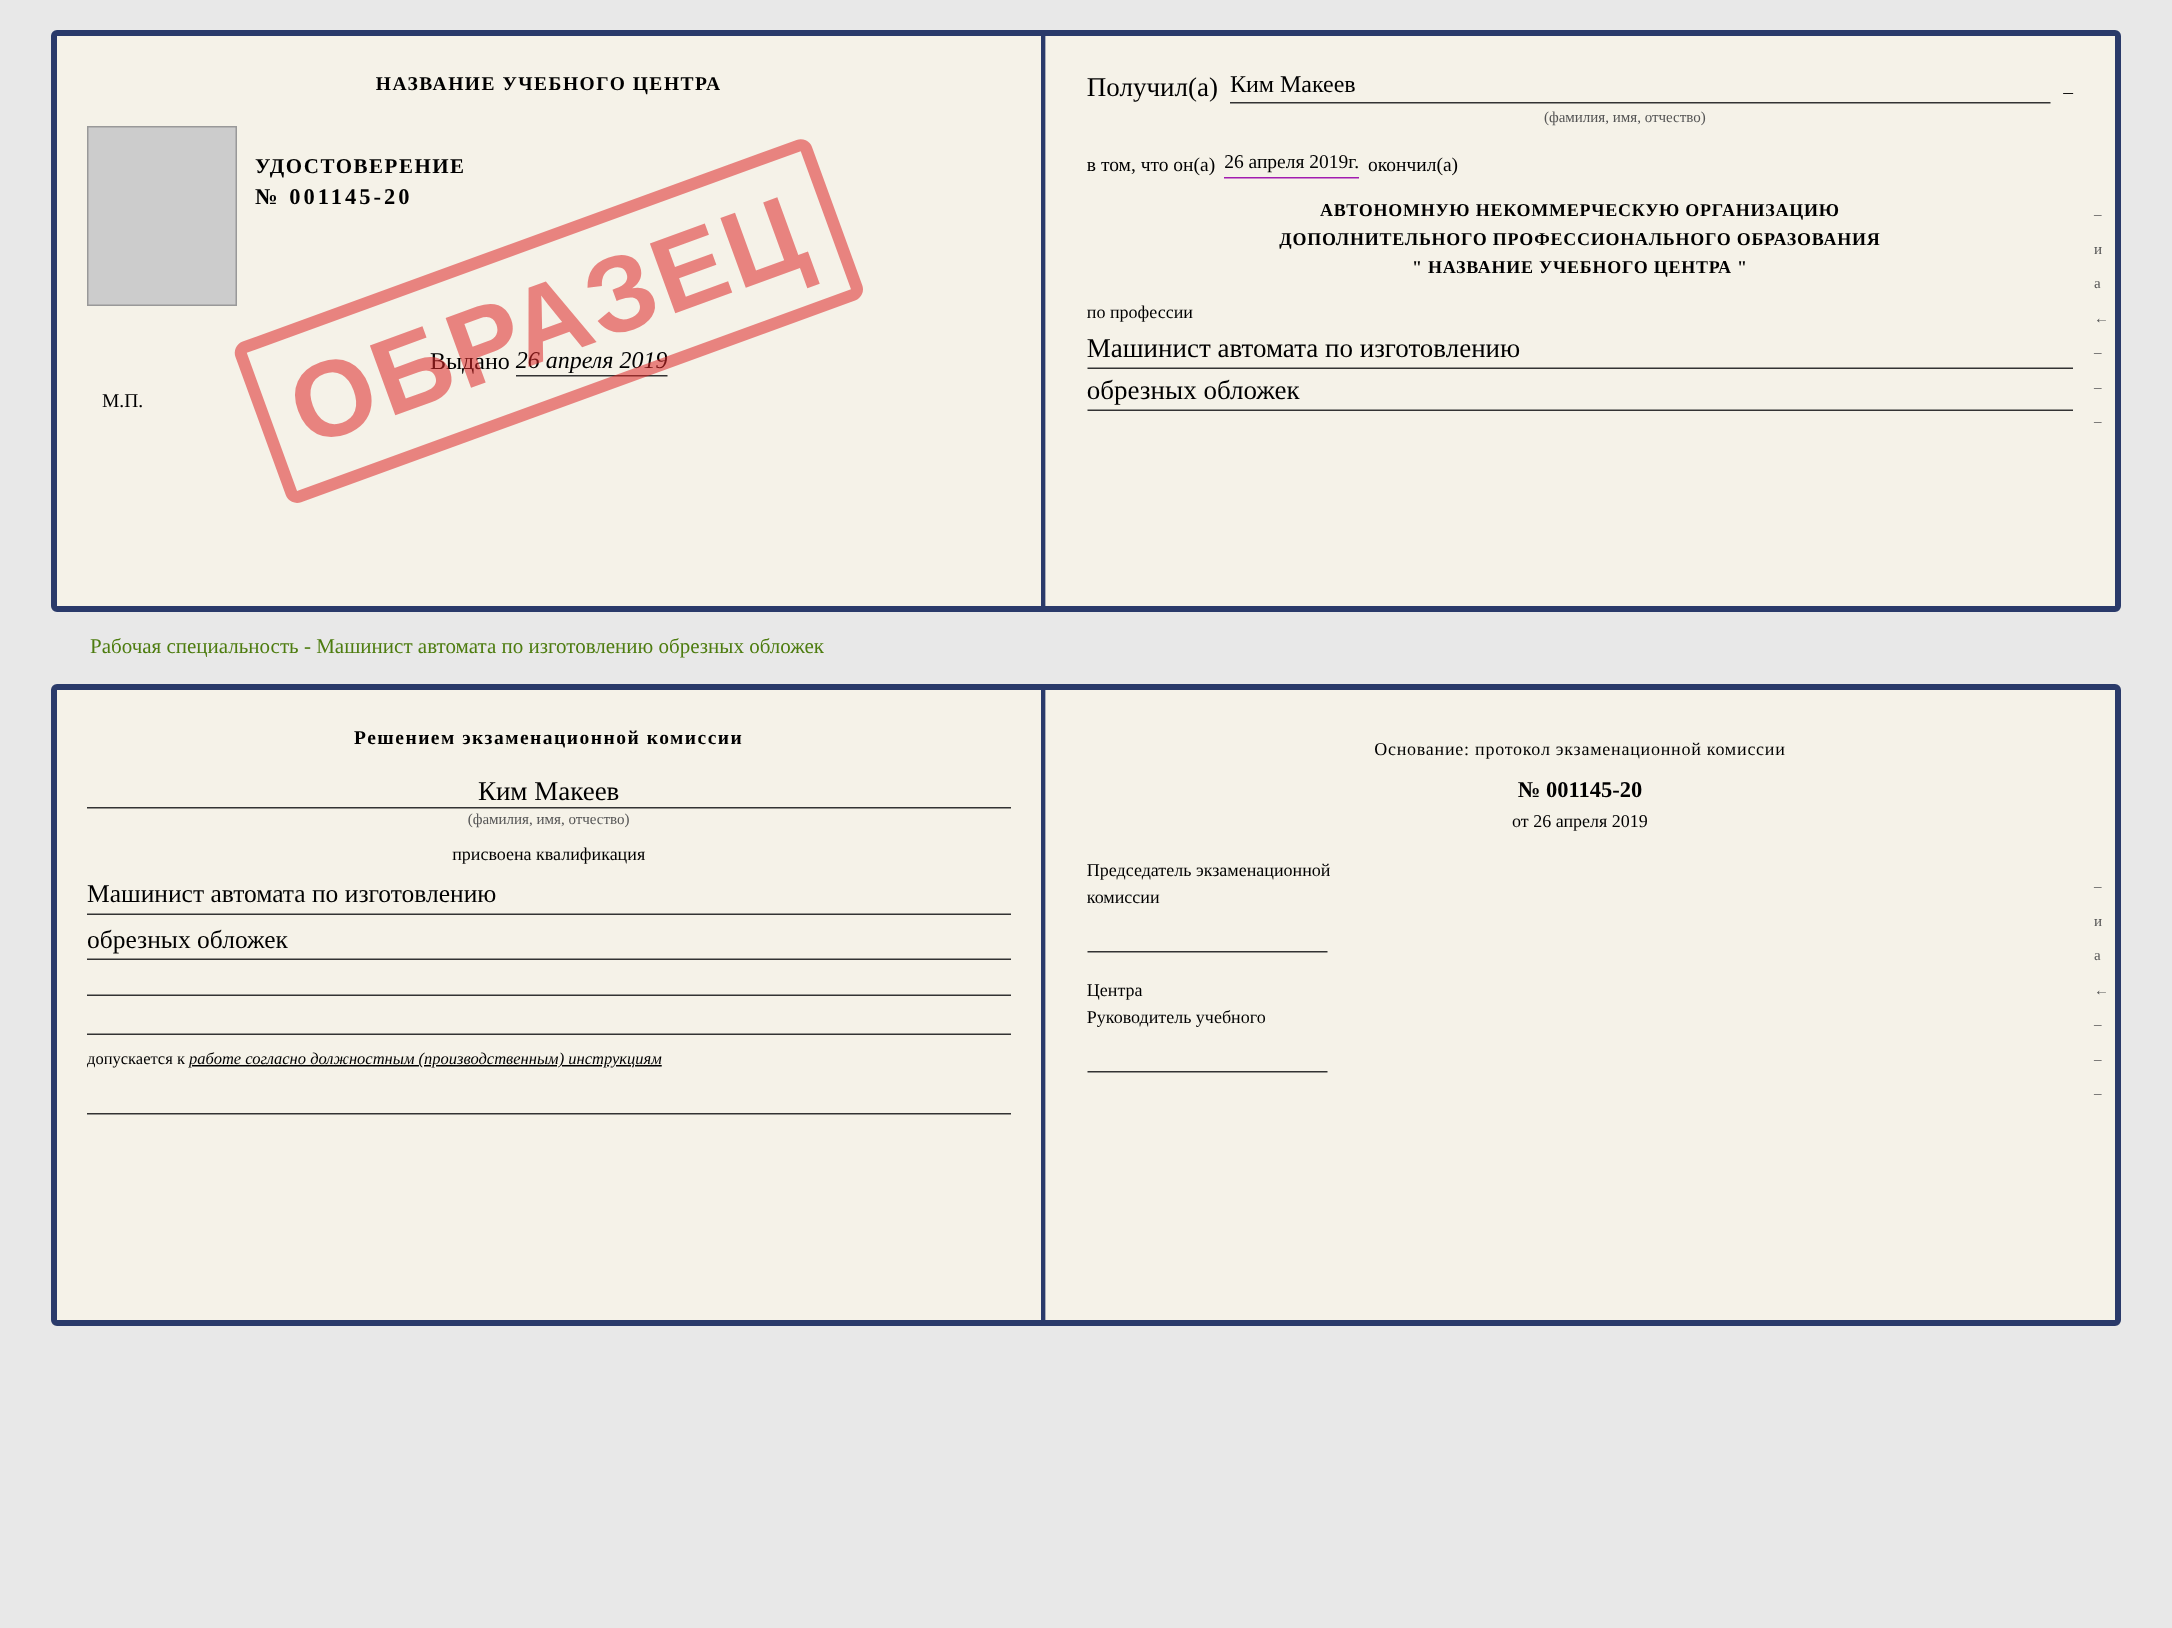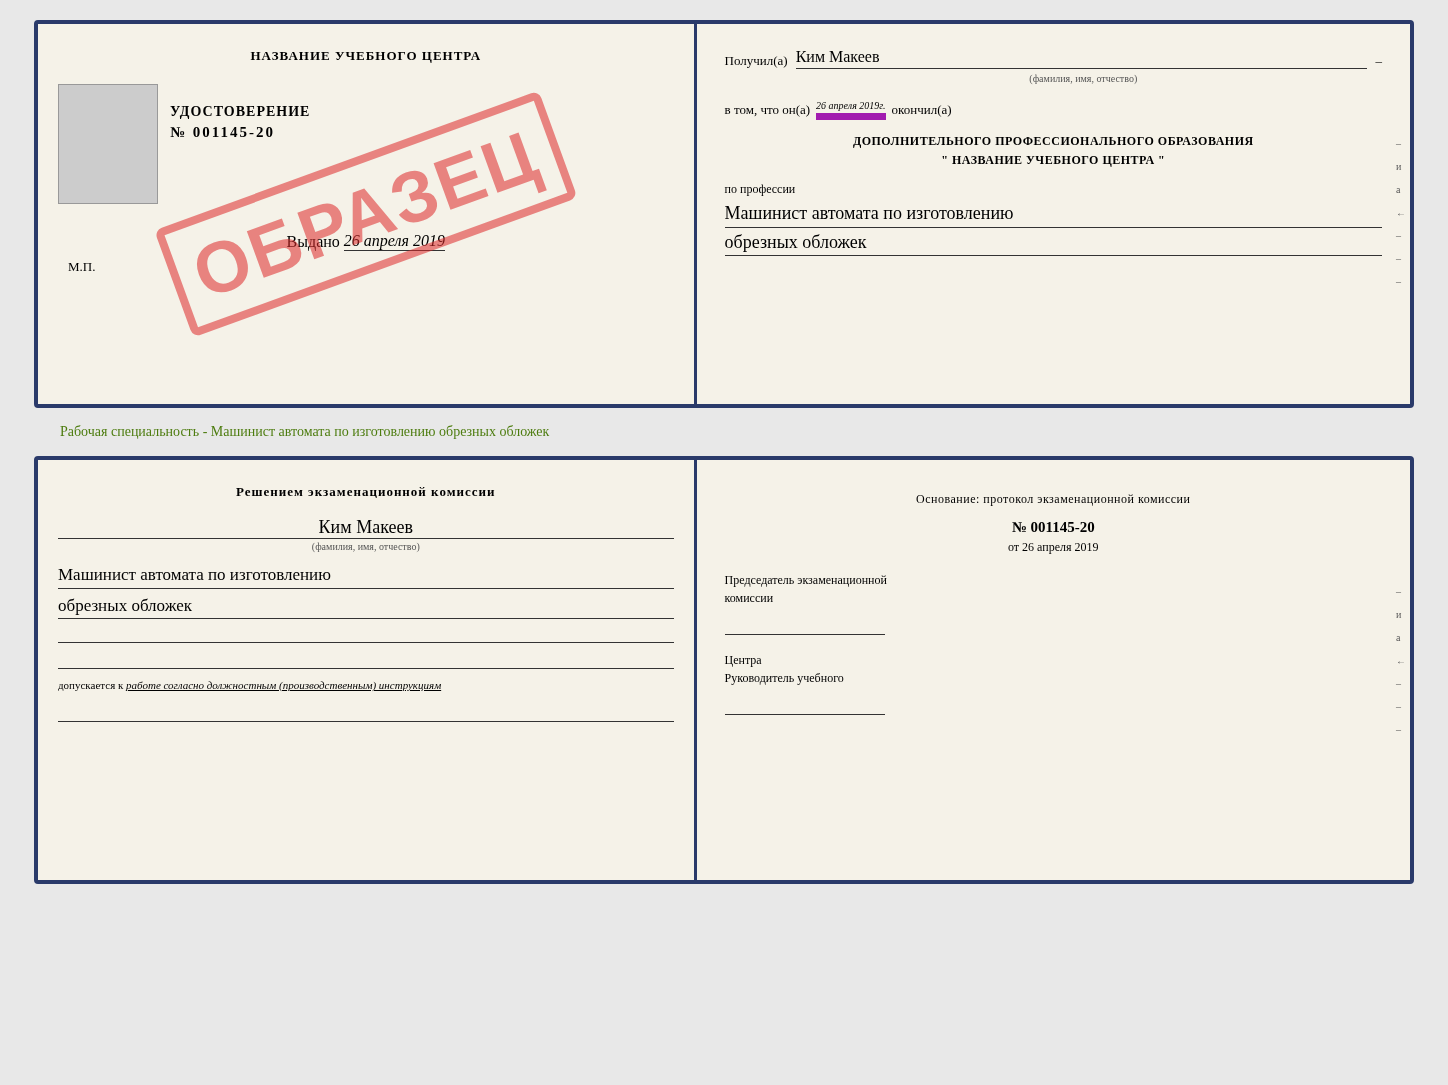--- a/index.html
+++ b/index.html
@@ -112,21 +112,21 @@
 
     
     .poluchil-line {
       display: flex;
       align-items: flex-end;
       gap: 8px;
       margin-bottom: 4px;
     }
 
     .poluchil-label {
-      font-size: 13px;
+      font-size: 18px;
       white-space: nowrap;
     }
 
     .poluchil-name {
       font-size: 16px;
       font-family: 'Segoe Script', cursive, 'Times New Roman';
       border-bottom: 1px solid #333;
       flex: 1;
       padding-bottom: 2px;
       min-width: 180px;
@@ -146,23 +146,22 @@
 
     .vtom-line {
       font-size: 13px;
       margin-bottom: 12px;
       display: flex;
       align-items: center;
       gap: 6px;
     }
 
     .vtom-date {
-      font-style: italic;
-      font-size: 10px;
-      border-bottom: 7px solid #a21caf;
+      font-size: 13px;
+      border-bottom: 1px solid #a21caf;
       padding-bottom: 2px;
     }
 
     .avtonom-block {
       margin-bottom: 12px;
     }
 
     .avtonom-text {
       font-size: 12px;
       text-align: center;
@@ -391,20 +390,21 @@
     </div>
     <div class="fio-label">(фамилия, имя, отчество)</div>
 
     <div class="vtom-line">
       <span>в том, что он(а)</span>
       <span class="vtom-date">26 апреля 2019г.</span>
       <span>окончил(а)</span>
     </div>
 
     <div class="avtonom-block">
+      <div class="avtonom-text">АВТОНОМНУЮ НЕКОММЕРЧЕСКУЮ ОРГАНИЗАЦИЮ</div>
       <div class="avtonom-text">ДОПОЛНИТЕЛЬНОГО ПРОФЕССИОНАЛЬНОГО ОБРАЗОВАНИЯ</div>
       <div class="avtonom-text">"   НАЗВАНИЕ УЧЕБНОГО ЦЕНТРА   "</div>
     </div>
 
     <div class="po-professii">по профессии</div>
     <span class="profession-name">Машинист автомата по изготовлению</span>
     <span class="profession-name2">обрезных обложек</span>
 
     <div class="side-marks">
       <span>–</span>
@@ -419,20 +419,21 @@
 </div>
 
 <div class="between-label">Рабочая специальность - Машинист автомата по изготовлению обрезных обложек</div>
 
 <div class="document-pair bottom-doc">
 
   <div class="doc-left">
     <div class="resheniem-text">Решением экзаменационной комиссии</div>
     <span class="kim-name">Ким Макеев</span>
     <span class="fio-small">(фамилия, имя, отчество)</span>
+    <div class="prisvoena">присвоена квалификация</div>
     <span class="kvalif-name">Машинист автомата по изготовлению</span>
     <span class="kvalif-name">обрезных обложек</span>
     <span class="small-lines"></span>
     <span class="small-lines"></span>
     <div class="dopuskaetsya">
       <span>допускается к</span>
       <span class="dopusk-italic">работе согласно должностным (производственным) инструкциям</span>
     </div>
     <span class="small-lines" style="margin-top:8px;"></span>
   </div>

